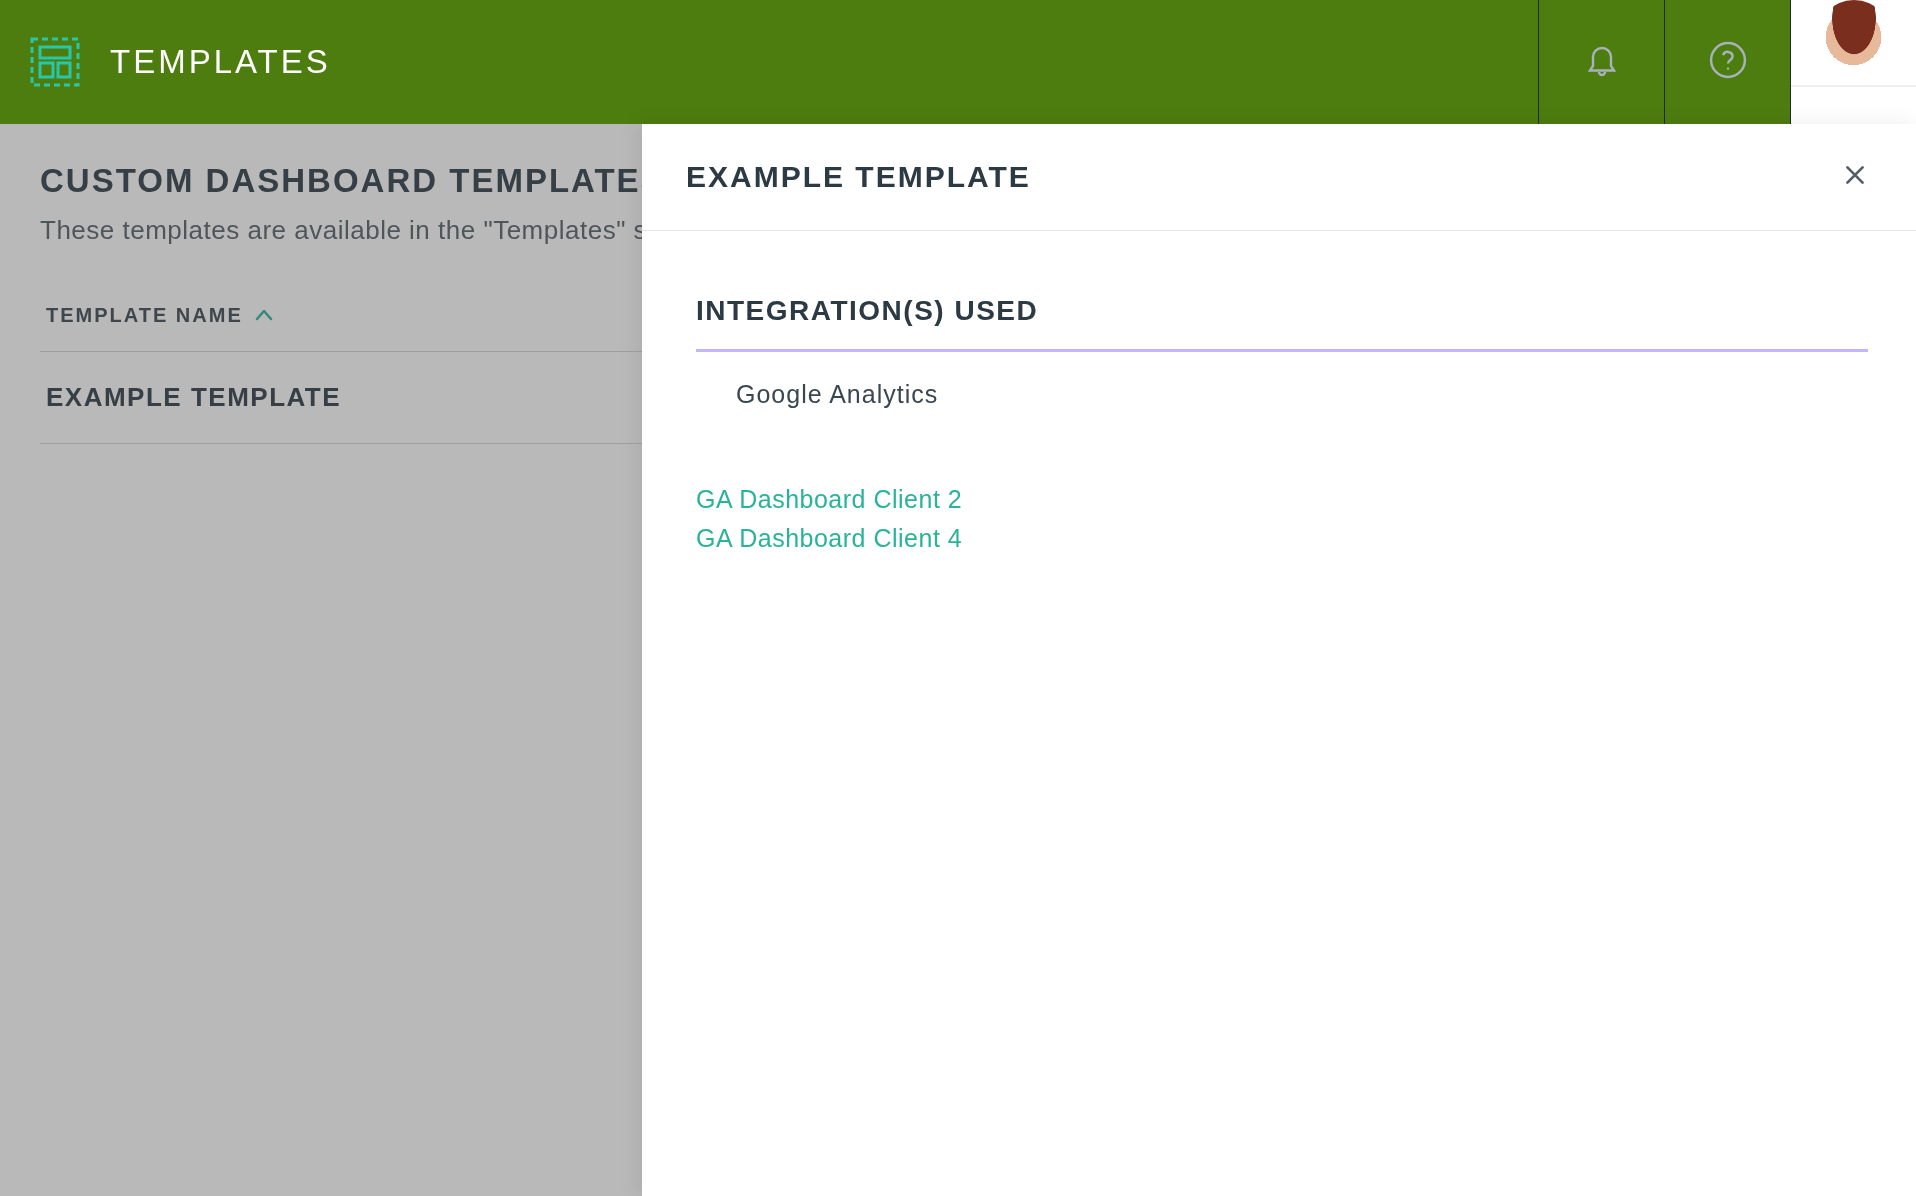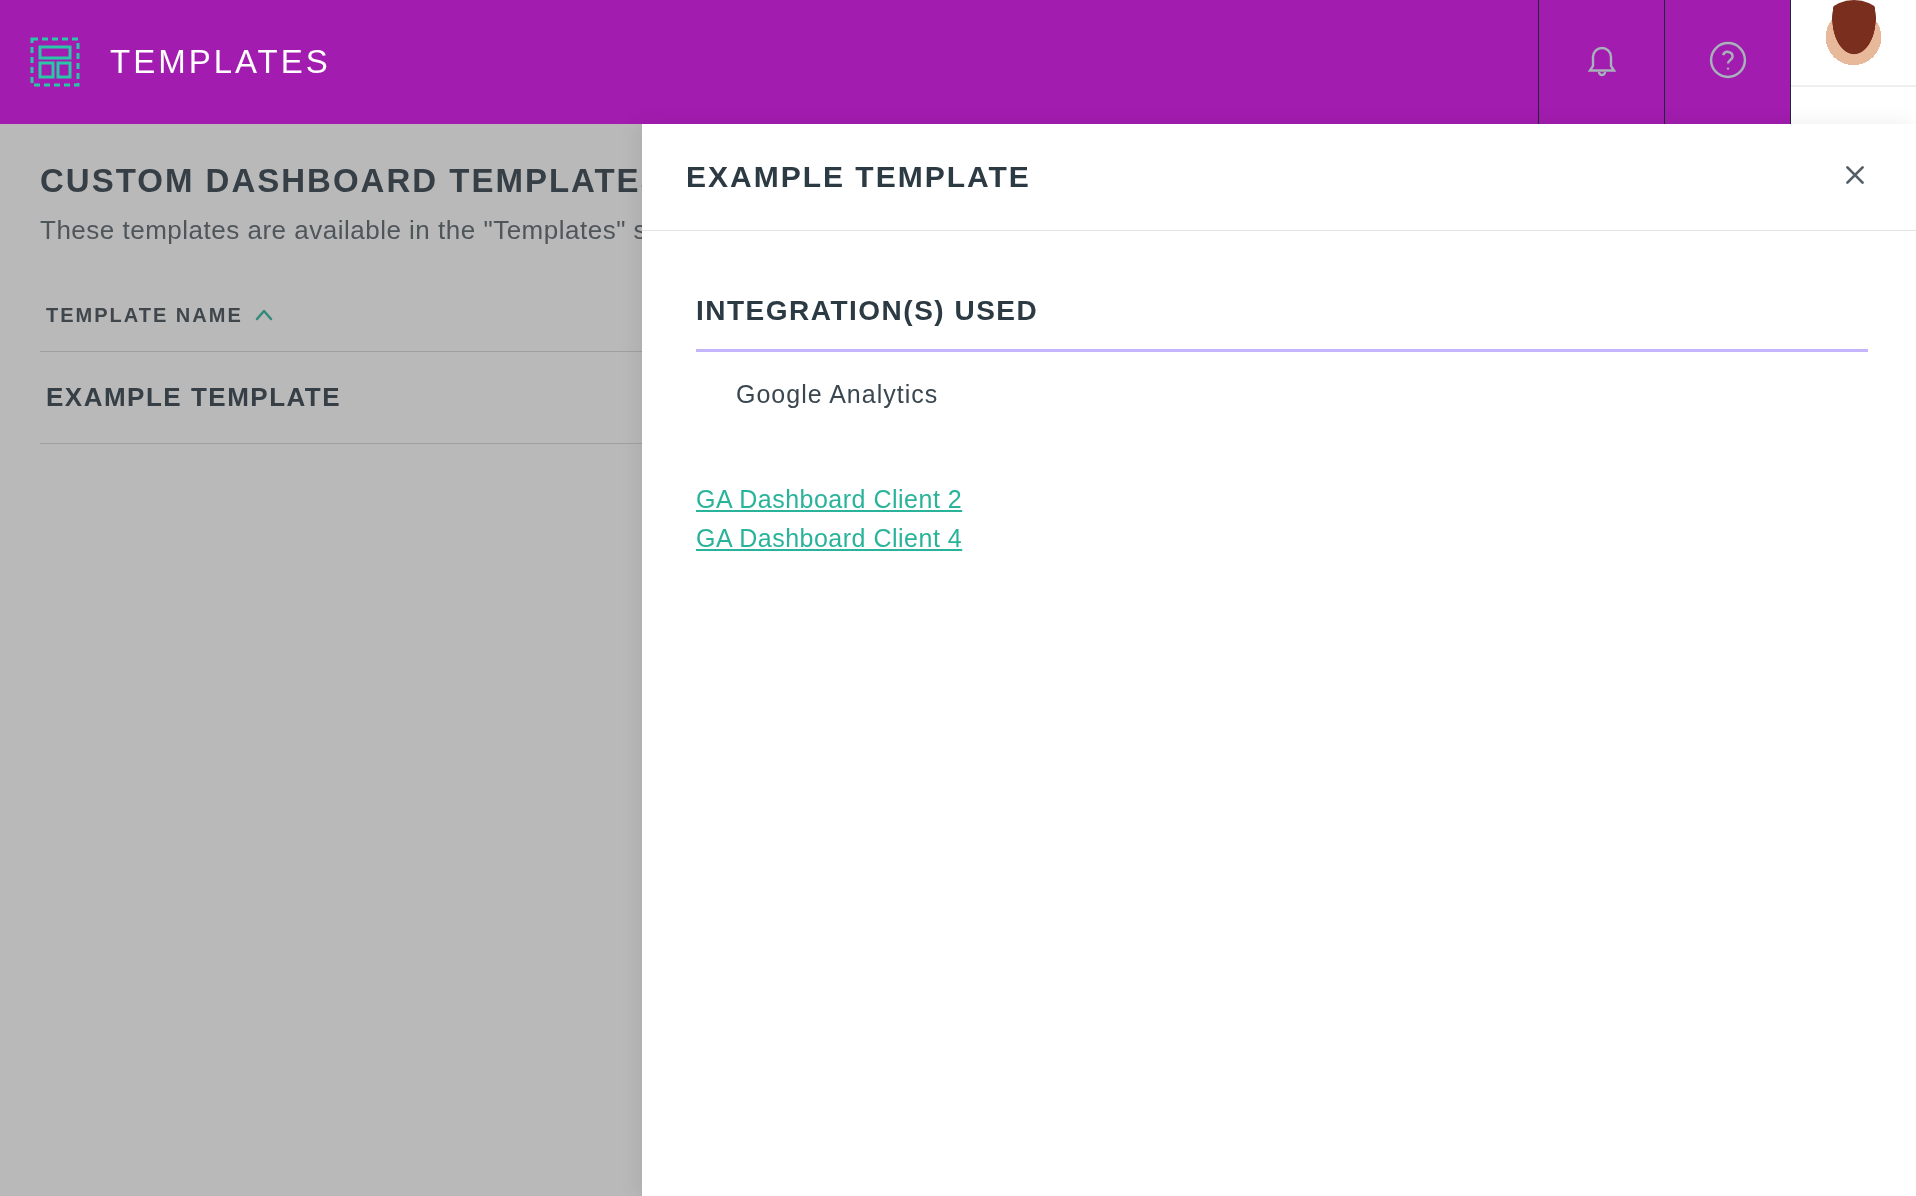--- a/index.html
+++ b/index.html
@@ -11,21 +11,21 @@
       font-family: -apple-system, BlinkMacSystemFont, "Segoe UI", Helvetica, Arial, sans-serif;
       width: 1916px;
       height: 1196px;
       overflow: hidden;
       background: #fff;
       position: relative;
     }
     
     .header {
       height: 124px;
-      background: #a21caf;
+      background: #4d7c0f;
       display: flex;
       align-items: center;
       padding: 0 0 0 28px;
       position: relative;
     }
     .header-left {
       display: flex;
       align-items: center;
       gap: 28px;
     }
@@ -191,21 +191,20 @@
       font-size: 25px;
       letter-spacing: 1px;
       color: #3a4750;
       margin-left: 40px;
     }
     .dash-link {
       display: block;
       font-size: 25px;
       letter-spacing: 0.5px;
       color: #29b39a;
-      text-decoration: underline;
       margin-bottom: 10px;
       cursor:pointer;
       width:fit-content;
     }
   </style>
 </head>
 <body>
 
 <div class="header">
   <div class="header-left">

